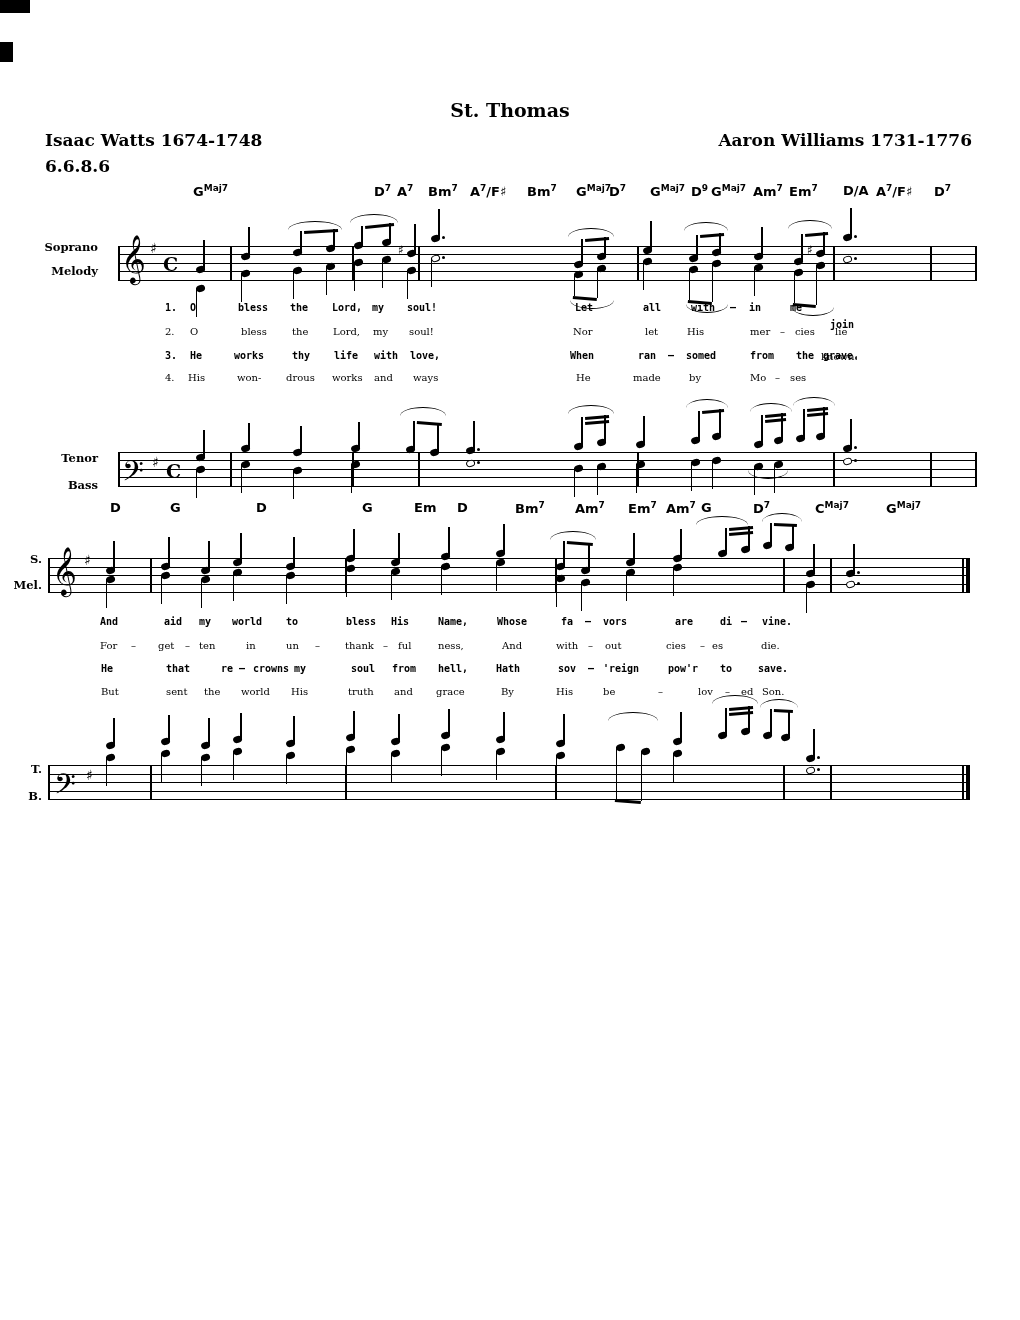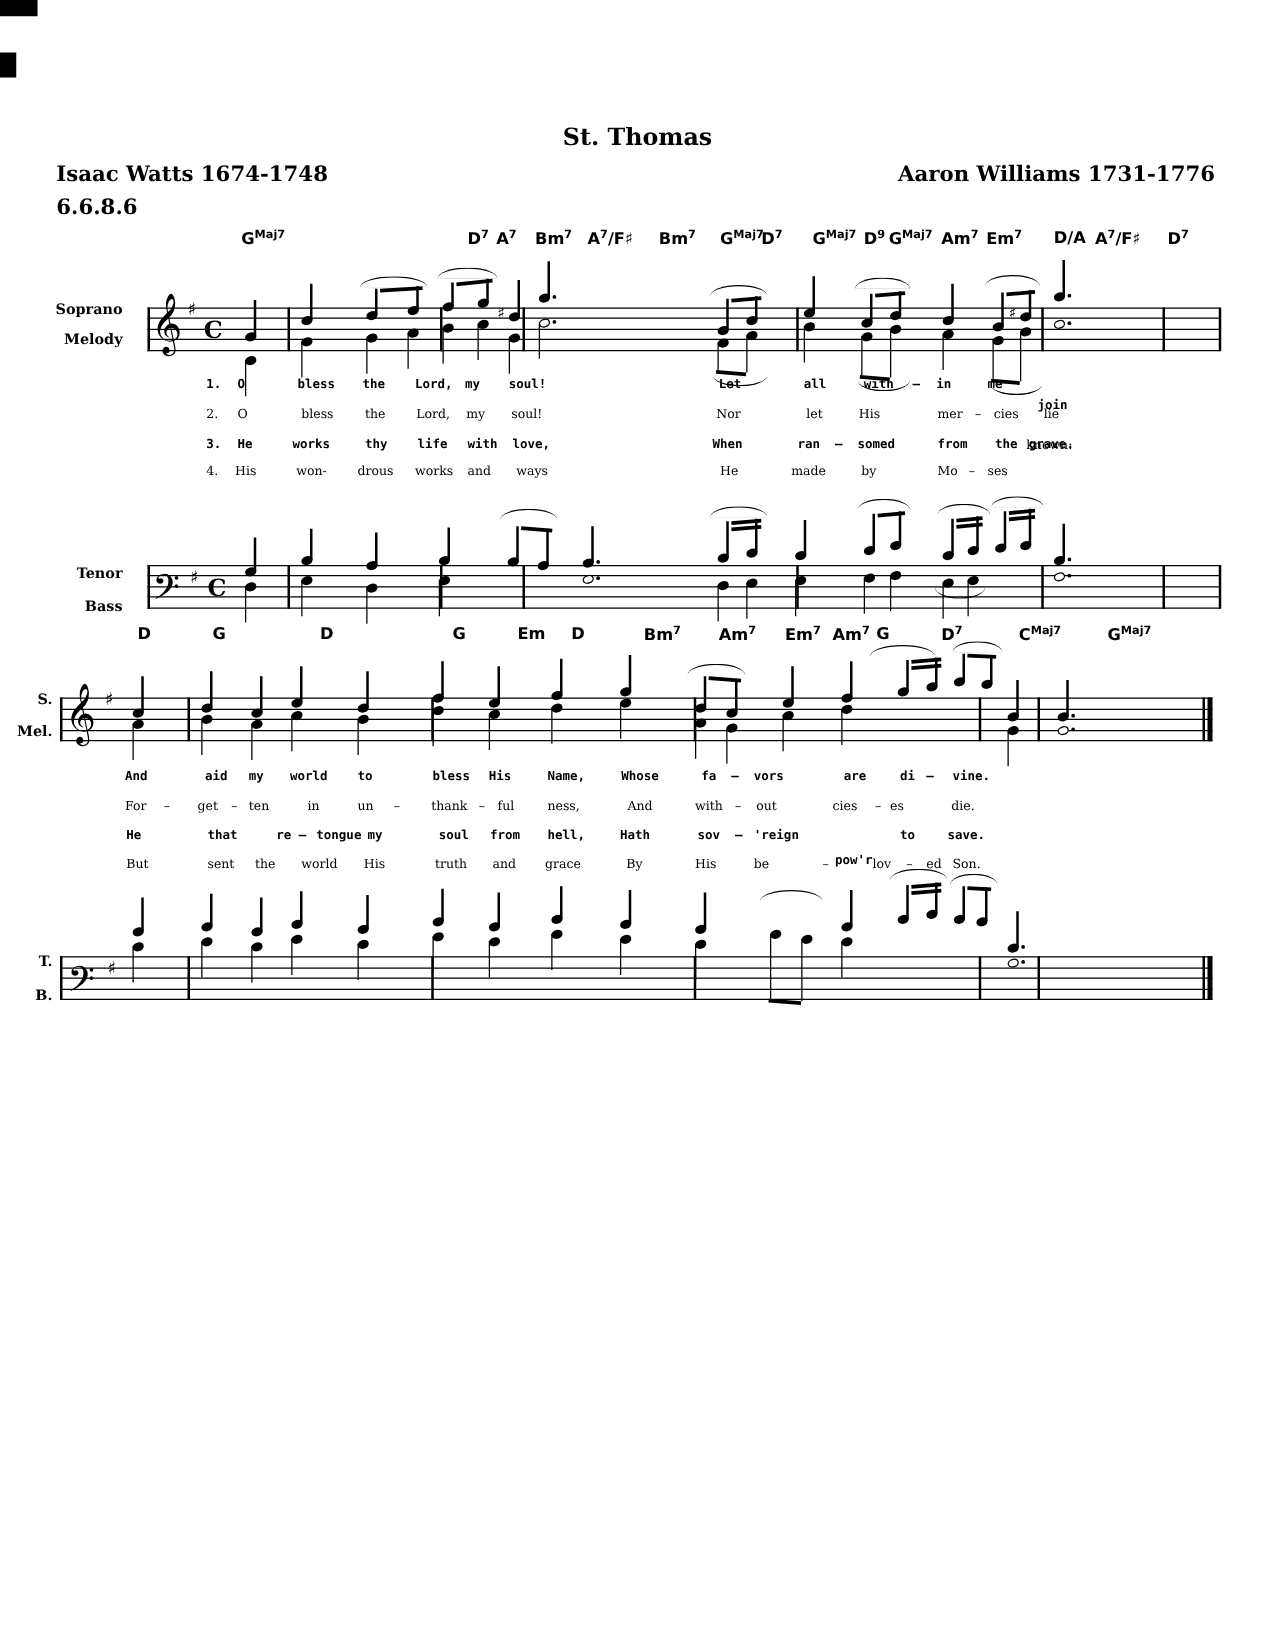--- a/index.html
+++ b/index.html
@@ -537,30 +537,30 @@
       <div class="abs lyr serifline" style="left: 588px; top: 641px;">–</div>
       <div class="abs lyr serifline" style="left: 605px; top: 641px;">out</div>
       <div class="abs lyr serifline" style="left: 666px; top: 641px;">cies</div>
       <div class="abs lyr serifline" style="left: 700px; top: 641px;">–</div>
       <div class="abs lyr serifline" style="left: 712px; top: 641px;">es</div>
       <div class="abs lyr serifline" style="left: 761px; top: 641px;">die.</div>
       <div class="abs lyr monoline" style="left: 101px; top: 664px;">He</div>
       <div class="abs lyr monoline" style="left: 166px; top: 664px;">that</div>
       <div class="abs lyr monoline" style="left: 221px; top: 664px;">re</div>
       <div class="abs lyr monoline" style="left: 239px; top: 664px;">–</div>
-      <div class="abs lyr monoline" style="left: 253px; top: 664px;">tongue</div>
+      <div class="abs lyr monoline" style="left: 253px; top: 664px;">crowns</div>
       <div class="abs lyr monoline" style="left: 294px; top: 664px;">my</div>
       <div class="abs lyr monoline" style="left: 351px; top: 664px;">soul</div>
       <div class="abs lyr monoline" style="left: 392px; top: 664px;">from</div>
       <div class="abs lyr monoline" style="left: 438px; top: 664px;">hell,</div>
       <div class="abs lyr monoline" style="left: 496px; top: 664px;">Hath</div>
       <div class="abs lyr monoline" style="left: 558px; top: 664px;">sov</div>
       <div class="abs lyr monoline" style="left: 588px; top: 664px;">–</div>
       <div class="abs lyr monoline" style="left: 603px; top: 664px;">'reign</div>
-      <div class="abs lyr monoline" style="left: 668px; top: 664px; margin-top: 20px;">pow'r</div>
+      <div class="abs lyr monoline" style="left: 668px; top: 664px;">pow'r</div>
       <div class="abs lyr monoline" style="left: 720px; top: 664px;">to</div>
       <div class="abs lyr monoline" style="left: 758px; top: 664px;">save.</div>
       <div class="abs lyr serifline" style="left: 101px; top: 687px;">But</div>
       <div class="abs lyr serifline" style="left: 166px; top: 687px;">sent</div>
       <div class="abs lyr serifline" style="left: 204px; top: 687px;">the</div>
       <div class="abs lyr serifline" style="left: 241px; top: 687px;">world</div>
       <div class="abs lyr serifline" style="left: 291px; top: 687px;">His</div>
       <div class="abs lyr serifline" style="left: 348px; top: 687px;">truth</div>
       <div class="abs lyr serifline" style="left: 394px; top: 687px;">and</div>
       <div class="abs lyr serifline" style="left: 436px; top: 687px;">grace</div>

